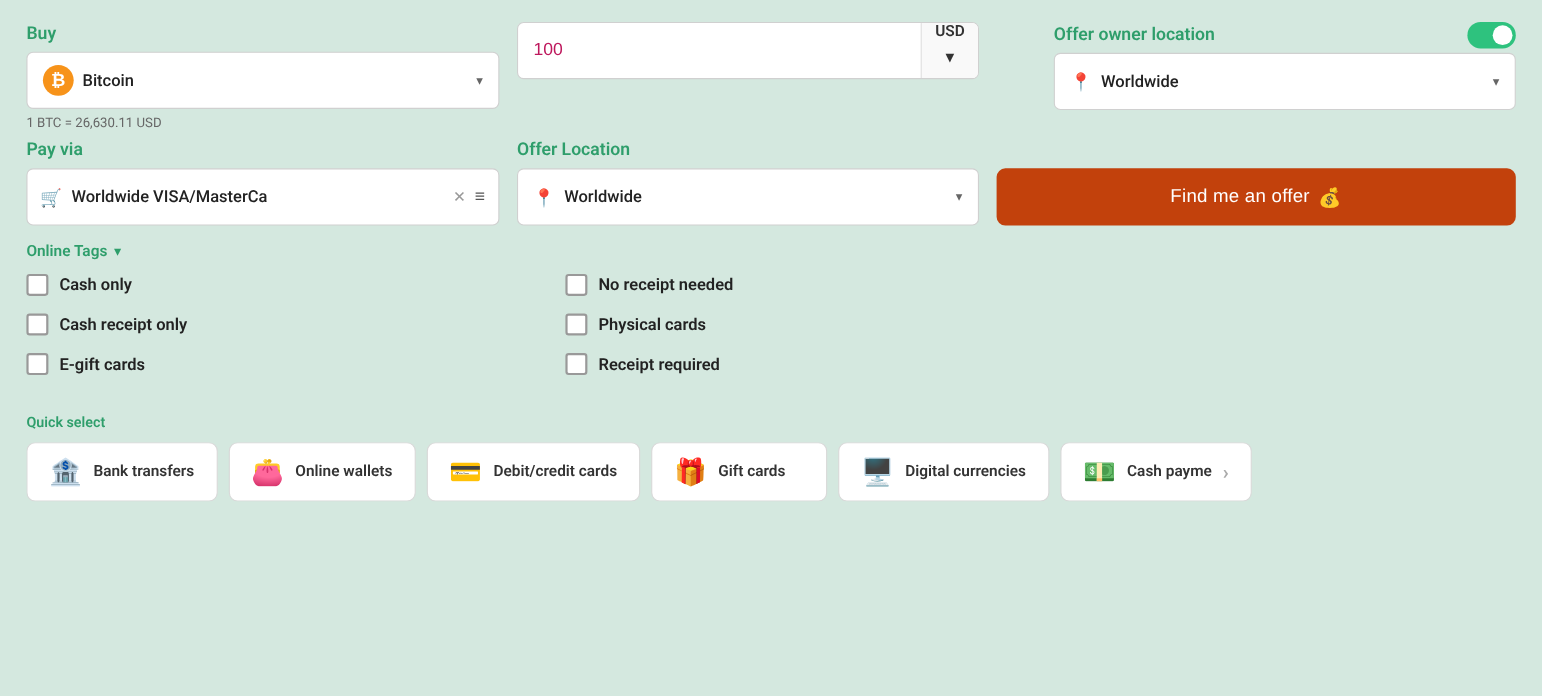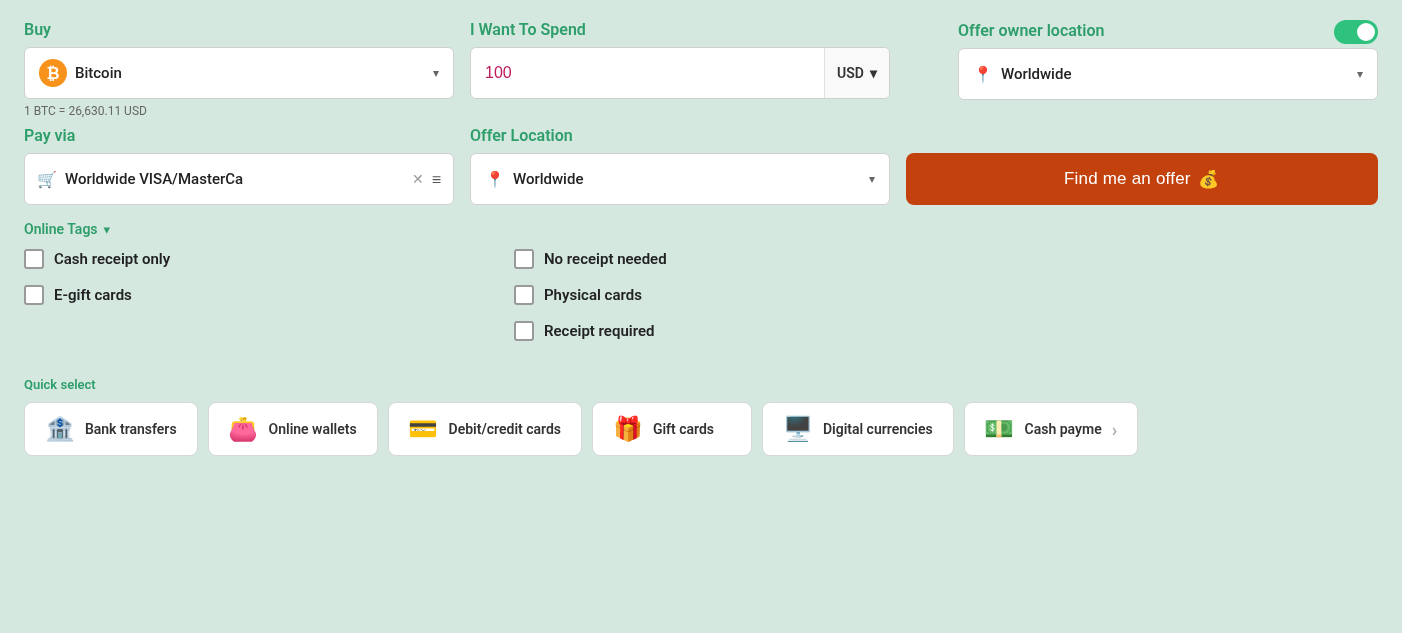--- a/index.html
+++ b/index.html
@@ -90,20 +90,21 @@
       display: flex;
       align-items: center;
       gap: 6px;
       padding: 0 12px;
       border-left: 1px solid #e0e0e0;
       cursor: pointer;
       font-size: 14px;
       font-weight: 600;
       color: #333;
       background: #f9f9f9;
+      flex-direction: column;
     }
 
     
     .owner-loc-field {
       width: 420px;
     }
 
     .owner-loc-header {
       display: flex;
       align-items: center;
@@ -353,21 +354,20 @@
     <div class="field-group buy-field">
       <div class="field-label">Buy</div>
       <div class="select-box buy-select">
         <div class="btc-icon">₿</div>
         <span>Bitcoin</span>
         <span class="chevron">▾</span>
       </div>
     </div>
 
     <div class="field-group spend-field">
-      <div class="field-label">I Want To Spend</div>
       <div class="spend-input-row">
         <input type="text" class="spend-amount" value="100" style="">
         <div class="currency-select">
           <span>USD</span>
           <span>▾</span>
         </div>
       </div>
     </div>
 
     <div class="field-group owner-loc-field">
@@ -416,20 +416,24 @@
     <div class="offer-tags-header">
       <span class="offer-tags-label">Online Tags</span>
       <span class="offer-tags-chevron">▾</span>
     </div>
 
     <div class="tags-grid">
 
       <div>
         <div class="tag-item">
           <div class="tag-checkbox"></div>
+          <span class="tag-text-label">Cash only</span>
+        </div>
+        <div class="tag-item">
+          <div class="tag-checkbox"></div>
           <span class="tag-text-label">Cash receipt only</span>
         </div>
         <div class="tag-item">
           <div class="tag-checkbox"></div>
           <span class="tag-text-label">E-gift cards</span>
         </div>
       </div>
 
       <div>
         <div class="tag-item">

